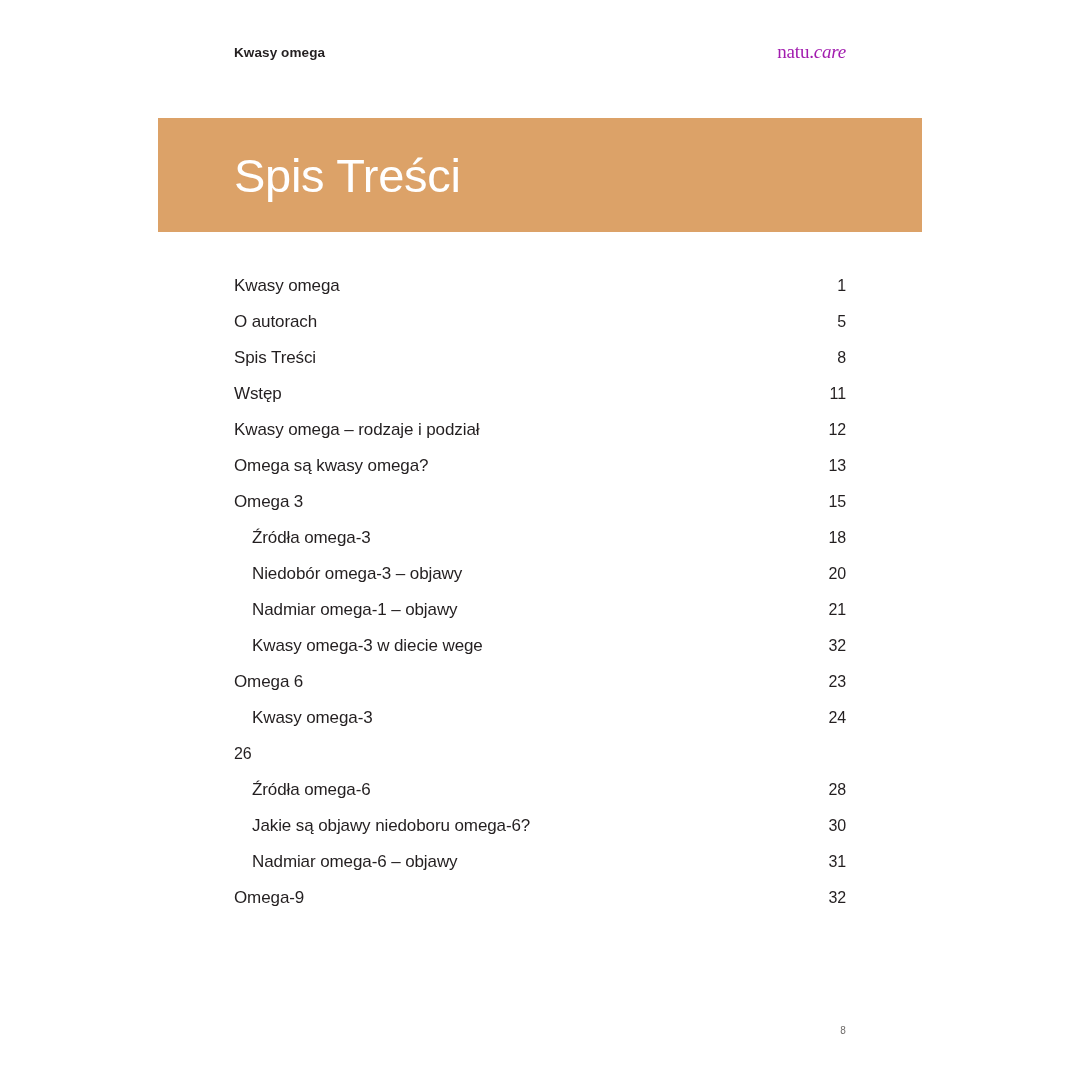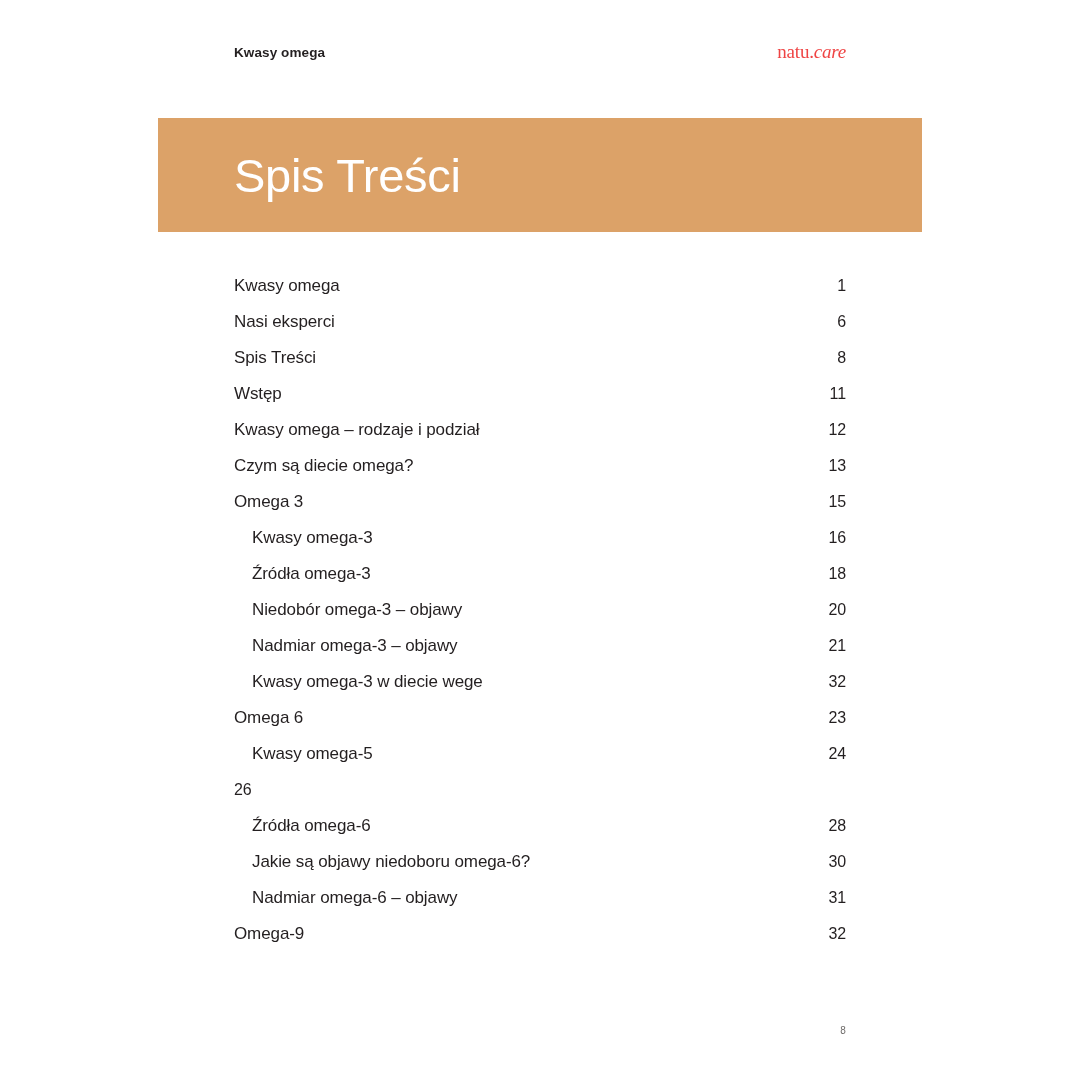--- a/index.html
+++ b/index.html
@@ -36,21 +36,21 @@
   .running-head-title {
     font-size: 13.5px;
     font-weight: bold;
     color: #231f20;
     letter-spacing: 0.1px;
     white-space: nowrap;
   }
   .brand-logo {
     display: flex;
     align-items: baseline;
-    color: #ef4444;
+    color: #a21caf;
     font-family: "Liberation Serif", serif;
     white-space: nowrap;
   }
   .brand-logo .brand-main {
     font-size: 19px;
     letter-spacing: -0.2px;
   }
   .brand-logo .brand-accent {
     font-size: 19px;
     font-style: italic;
@@ -142,69 +142,65 @@
   <div class="banner">
     <div class="banner-title">Spis Treści</div>
   </div>
 
   <div class="toc" id="toc-list">
       <div class="toc-entry level-1">
         <span class="toc-label">Kwasy omega</span>
         <span class="toc-page">1</span>
       </div>
       <div class="toc-entry level-1">
-        <span class="toc-label">Nasi eksperci</span>
-        <span class="toc-page">6</span>
+        <span class="toc-label">O autorach</span>
+        <span class="toc-page">5</span>
       </div>
       <div class="toc-entry level-1">
         <span class="toc-label">Spis Treści</span>
         <span class="toc-page">8</span>
       </div>
       <div class="toc-entry level-1">
         <span class="toc-label">Wstęp</span>
         <span class="toc-page">11</span>
       </div>
       <div class="toc-entry level-1">
         <span class="toc-label">Kwasy omega – rodzaje i podział</span>
         <span class="toc-page">12</span>
       </div>
       <div class="toc-entry level-1">
-        <span class="toc-label">Czym są diecie omega?</span>
+        <span class="toc-label">Omega są kwasy omega?</span>
         <span class="toc-page">13</span>
       </div>
       <div class="toc-entry level-1">
         <span class="toc-label">Omega 3</span>
         <span class="toc-page">15</span>
       </div>
       <div class="toc-entry level-2">
-        <span class="toc-label">Kwasy omega-3</span>
-        <span class="toc-page">16</span>
-      </div>
-      <div class="toc-entry level-2">
         <span class="toc-label">Źródła omega-3</span>
         <span class="toc-page">18</span>
       </div>
       <div class="toc-entry level-2">
         <span class="toc-label">Niedobór omega-3 – objawy</span>
         <span class="toc-page">20</span>
       </div>
       <div class="toc-entry level-2">
-        <span class="toc-label">Nadmiar omega-3 – objawy</span>
+        <span class="toc-label">Nadmiar omega-1 – objawy</span>
         <span class="toc-page">21</span>
       </div>
       <div class="toc-entry level-2">
         <span class="toc-label">Kwasy omega-3 w diecie wege</span>
         <span class="toc-page">32</span>
       </div>
       <div class="toc-entry level-1">
         <span class="toc-label">Omega 6</span>
         <span class="toc-page">23</span>
       </div>
       <div class="toc-entry level-2">
-        <span class="toc-label">Kwasy omega-5</span>
+        <span class="toc-label">Kwasy omega-3</span>
         <span class="toc-page">24</span>
       </div>
       <div class="toc-entry level-2">
         <span class="toc-page">26</span>
       </div>
       <div class="toc-entry level-2">
         <span class="toc-label">Źródła omega-6</span>
         <span class="toc-page">28</span>
       </div>
       <div class="toc-entry level-2">

